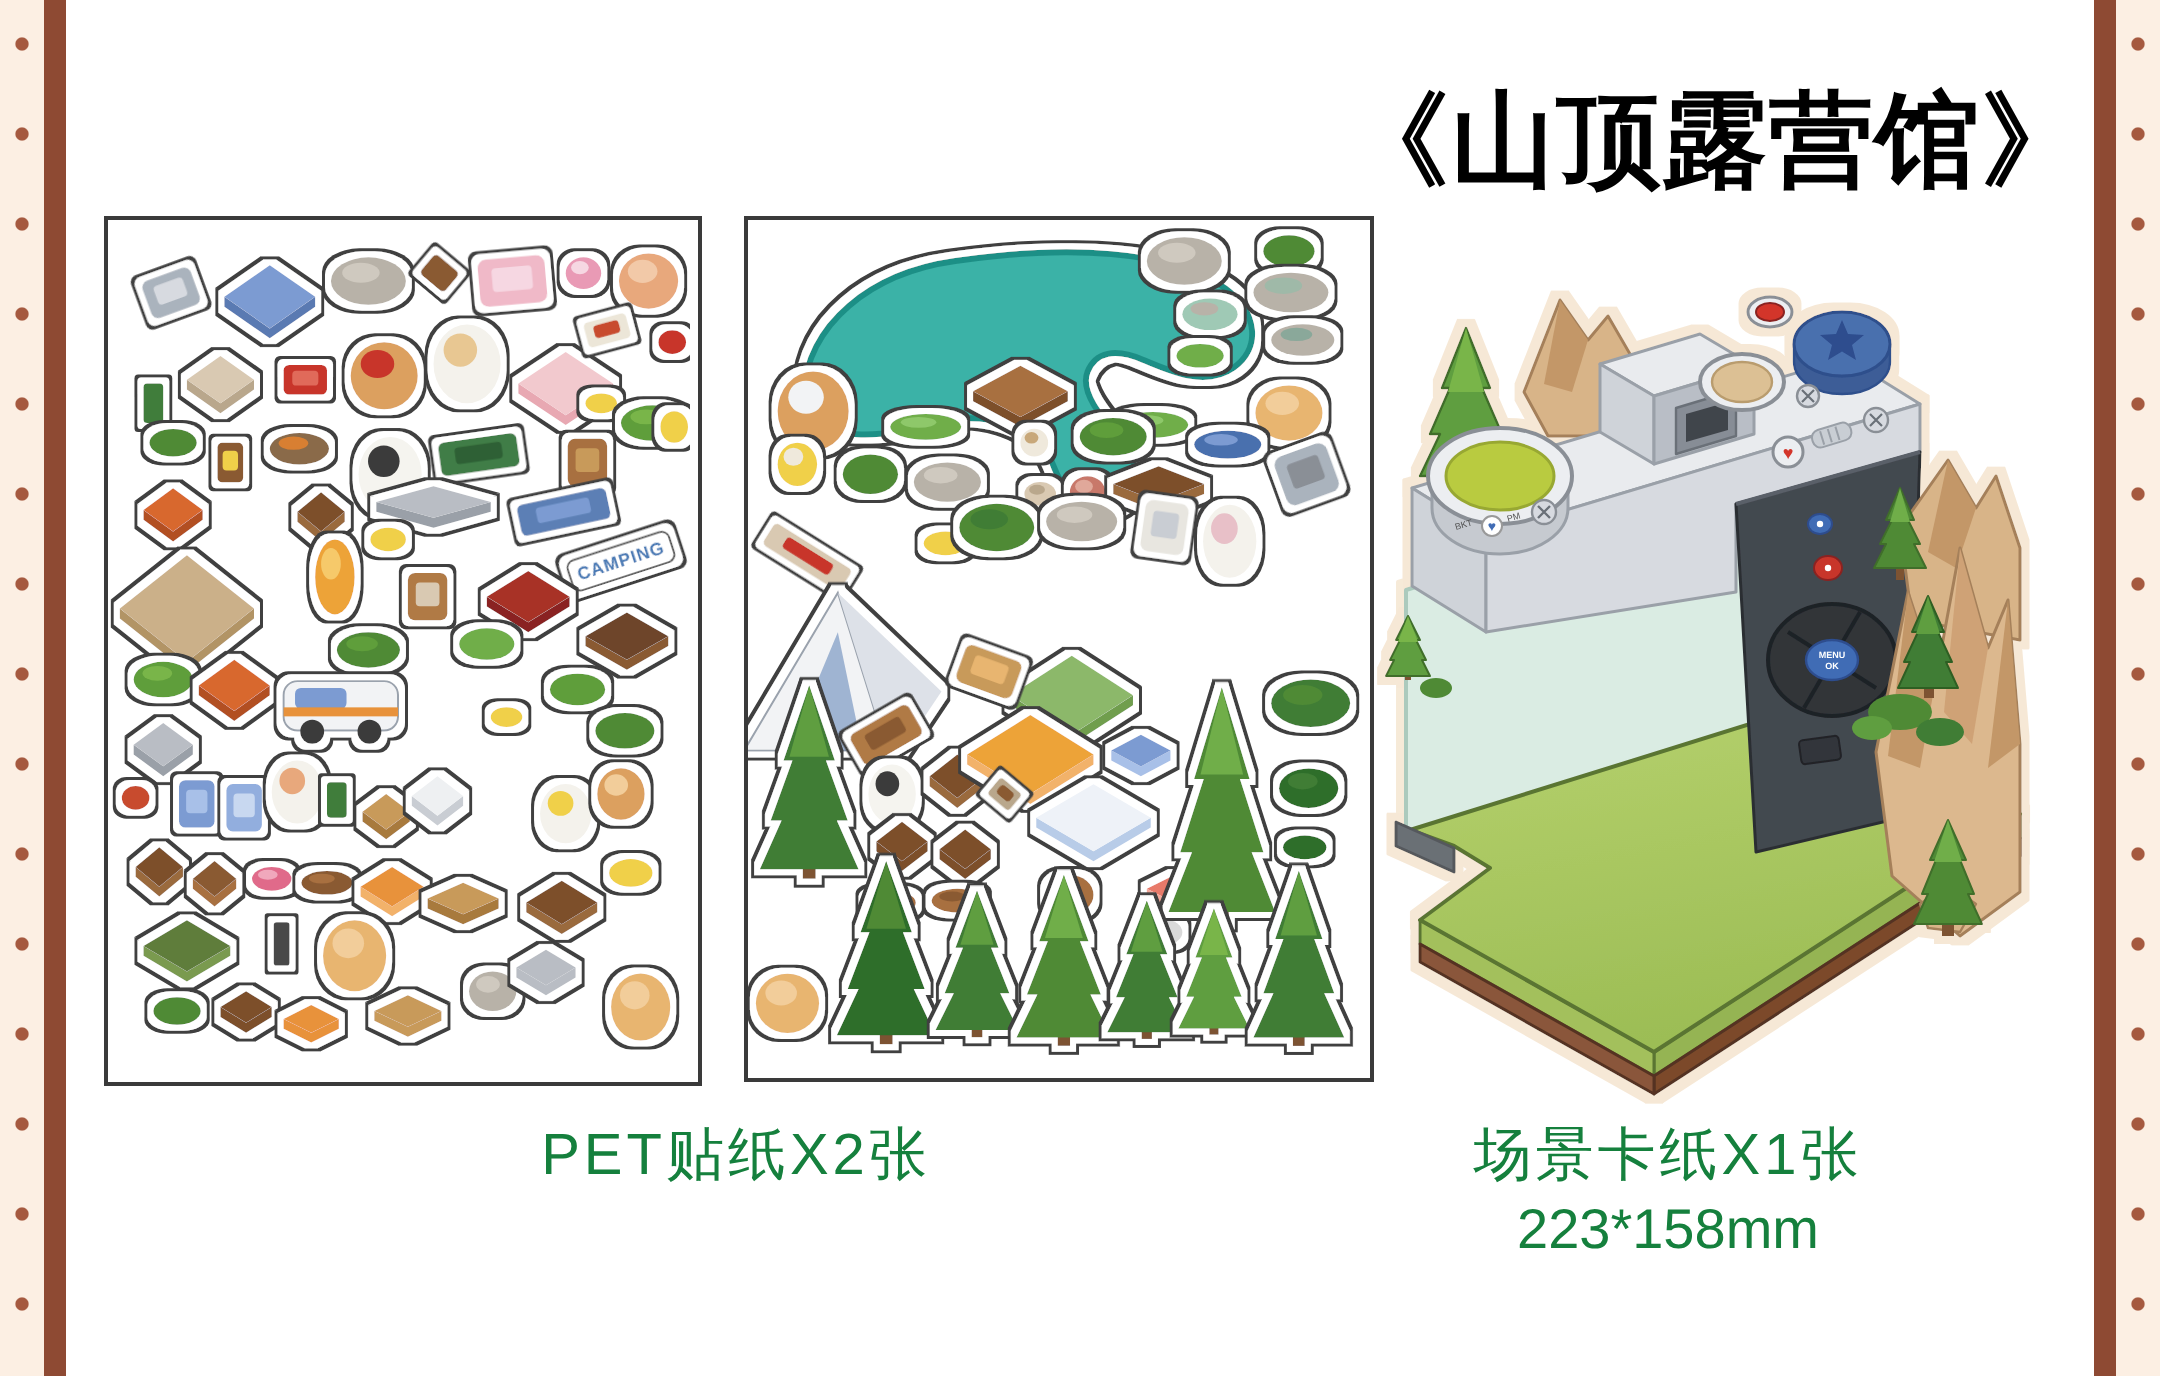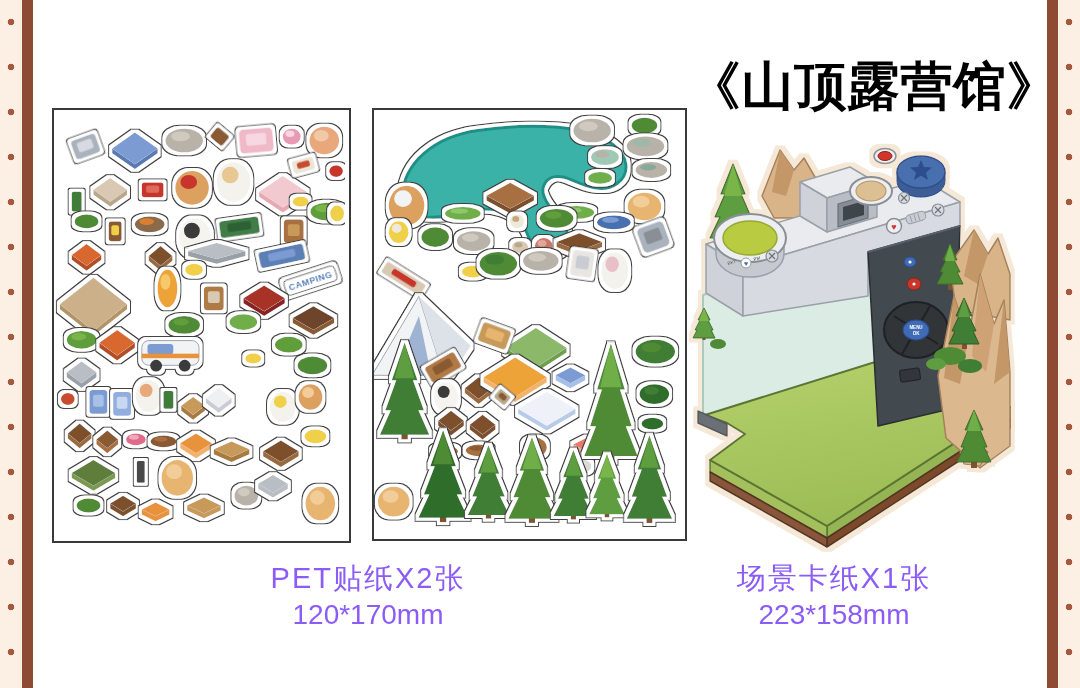--- a/index.html
+++ b/index.html
@@ -8,31 +8,31 @@
   
   .edge{position:absolute;top:0;bottom:0;width:22px;background-color:#fcefe3;
         background-image:radial-gradient(circle at 11px 22px, #a5593f 3px, rgba(0,0,0,0) 3.6px);
         background-size:22px 45px;background-repeat:repeat-y;}
   .edge.left{left:0;}
   .edge.right{right:0;}
   .bar{position:absolute;top:0;bottom:0;width:11px;background:#8e4a33;}
   .bar.left{left:22px;}
   .bar.right{right:22px;}
 
-  .title{position:absolute;left:652px;top:36px;width:412px;margin:16px;text-align:center;
+  .title{position:absolute;left:652px;top:36px;width:412px;margin:0;text-align:center;
          font-size:52px;font-weight:900;color:#000;letter-spacing:1px;white-space:nowrap;}
 
   .sheet{position:absolute;top:108px;background:#fff;border:2px solid #3a3a3a;}
   .sheet.s1{left:52px;width:295px;height:431px;}
   .sheet.s2{left:372px;width:311px;height:429px;}
   .sheet svg{display:block;}
 
   .scene{position:absolute;left:686px;top:132px;width:334px;height:434px;}
 
-  .caption{position:absolute;top:560px;text-align:center;color:#8b5cf6;}
+  .caption{position:absolute;top:560px;text-align:center;color:#15803d;}
   .caption .l1{font-size:29px;font-weight:500;letter-spacing:2px;line-height:37px;}
   .caption .l2{font-size:28px;font-weight:500;line-height:36px;}
   .caption.c1{left:52px;width:632px;}
   .caption.c2{left:654px;width:360px;}
 </style>
 </head>
 <body>
 
 <div class="page">
 
@@ -709,20 +709,19 @@
           <ellipse cx="262" cy="222" rx="16" ry="9" fill="#4f8a36"></ellipse>
           <ellipse cx="282" cy="232" rx="12" ry="7" fill="#3f7d36"></ellipse>
           <ellipse cx="248" cy="230" rx="10" ry="6" fill="#5f9e3f"></ellipse>
         </g>
       </g>
     </svg>
   </div>
 
   <div class="caption c1">
     <div class="l1">PET贴纸X2张</div>
-    <div class="l2">120*170mm</div>
   </div>
   <div class="caption c2">
     <div class="l1">场景卡纸X1张</div>
     <div class="l2">223*158mm</div>
   </div>
 
 </div>
 
 </body></html>

